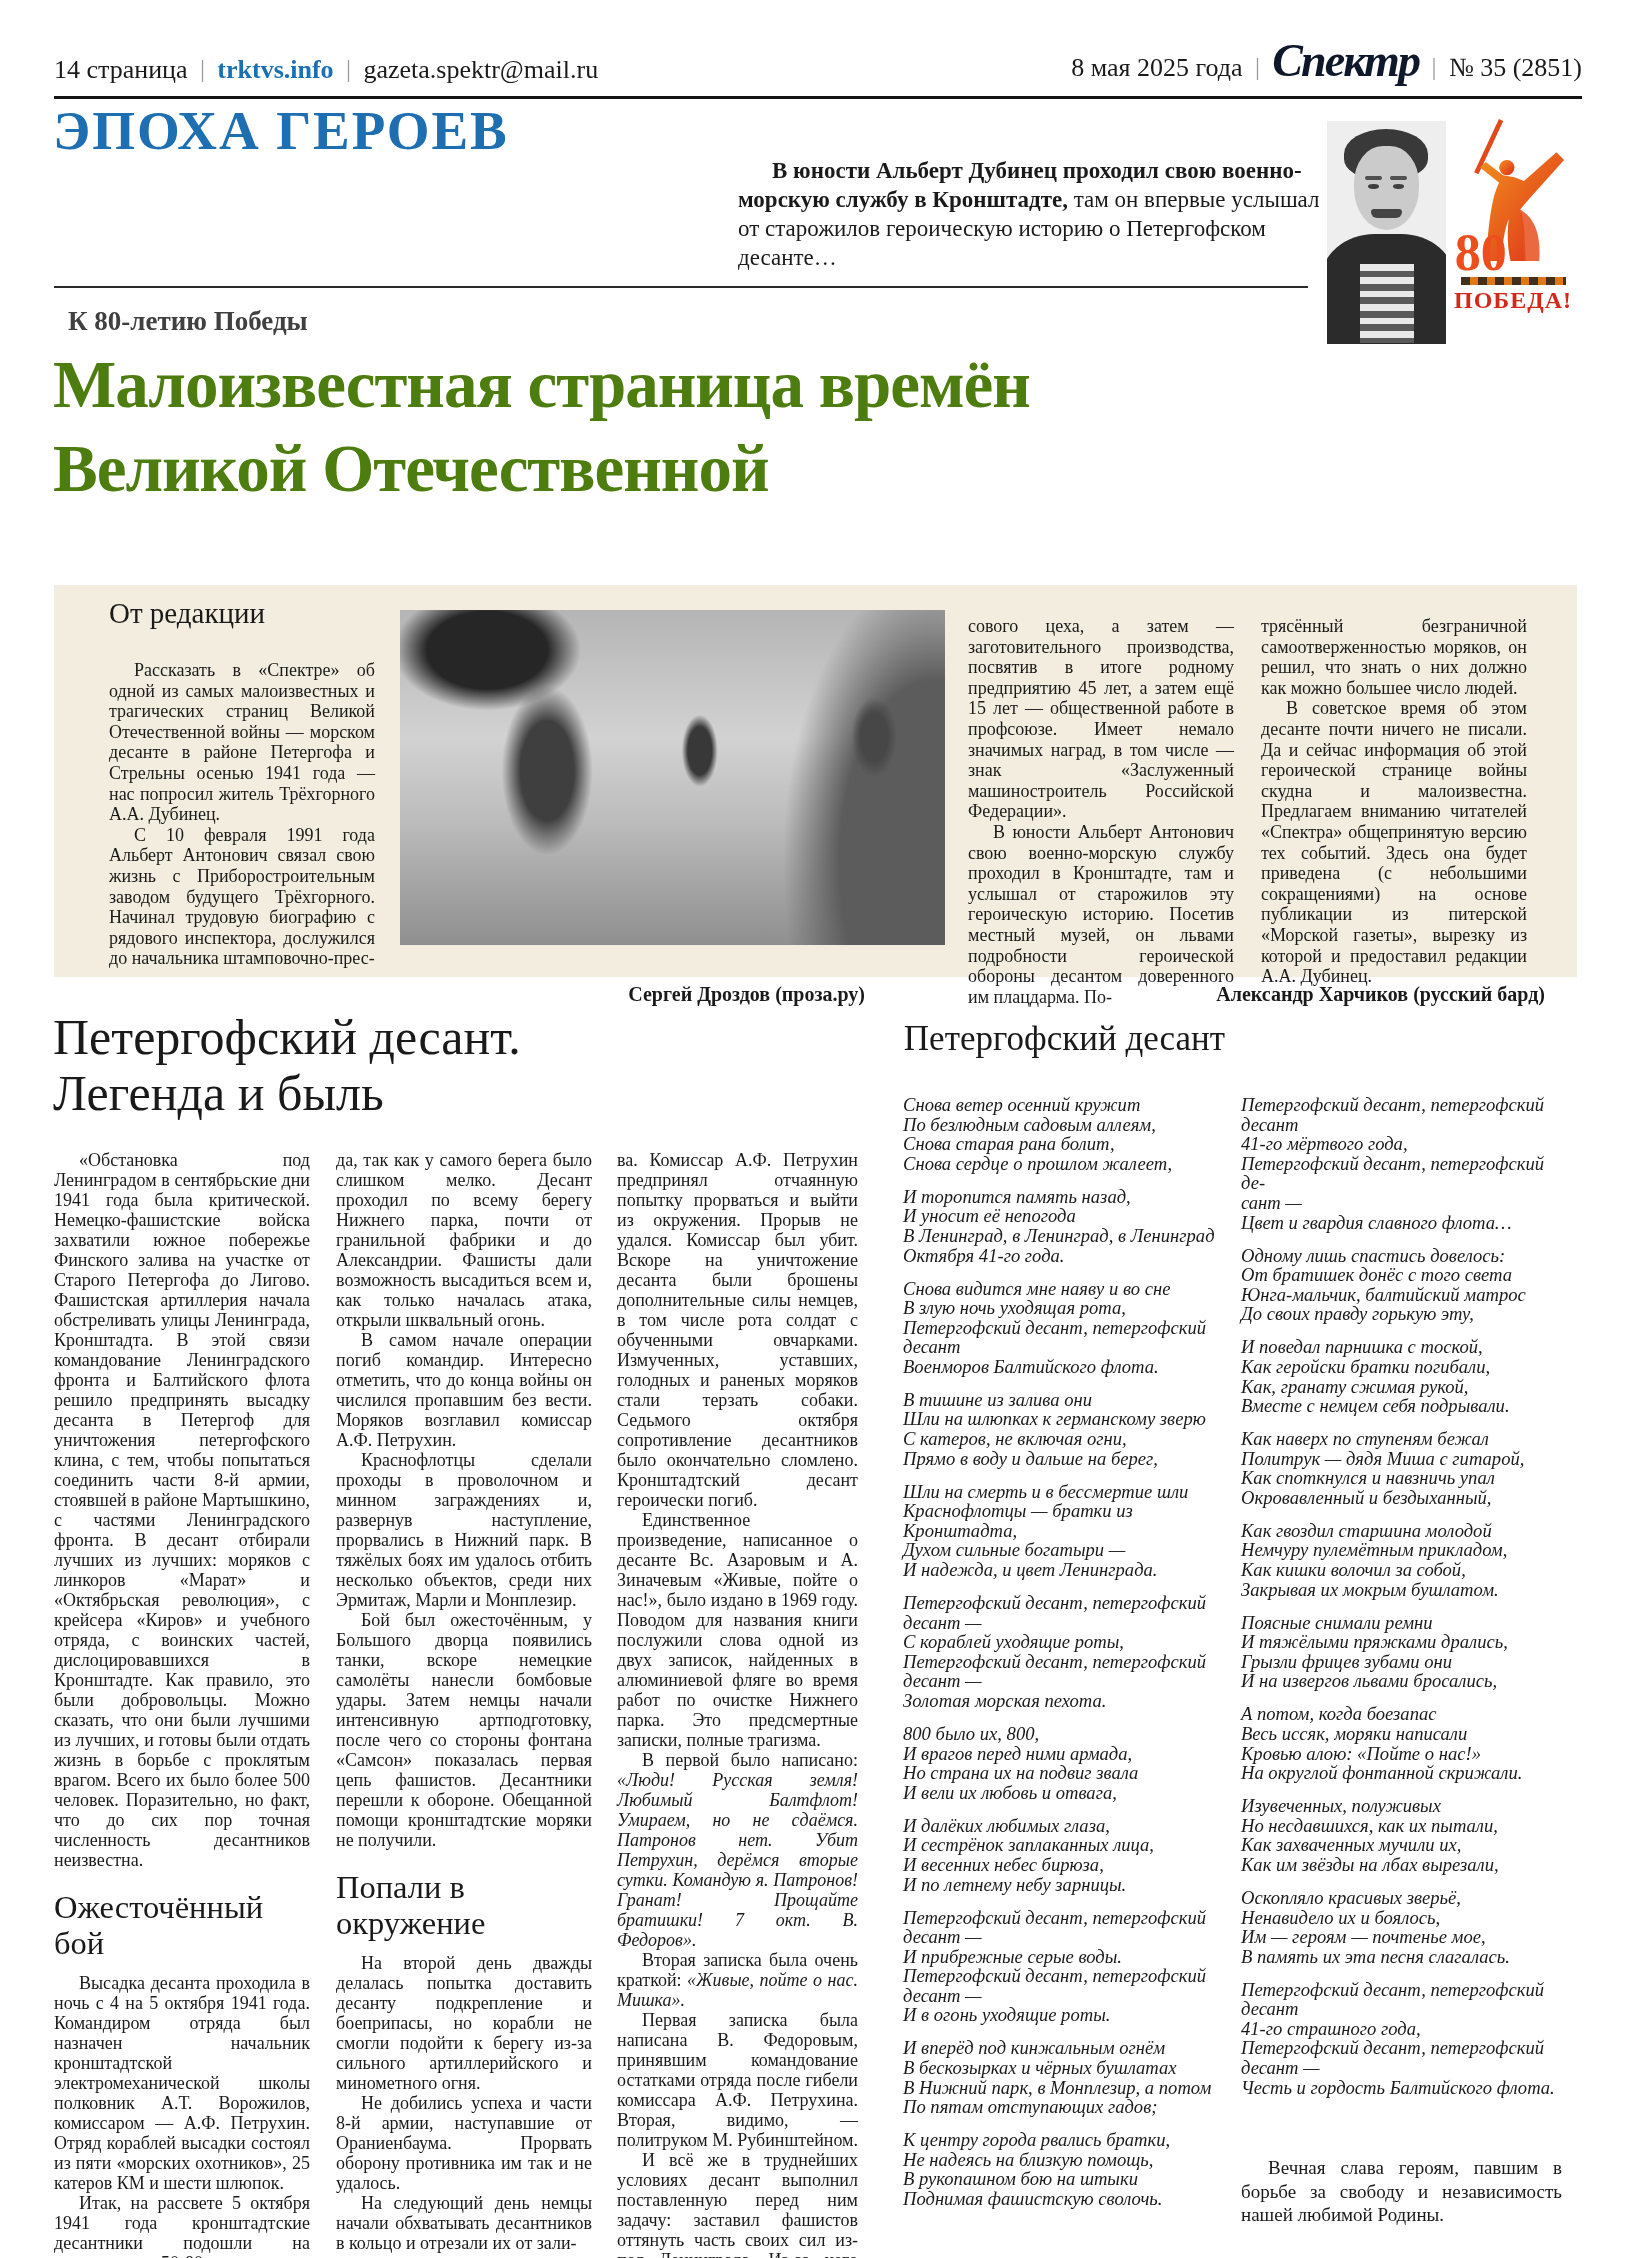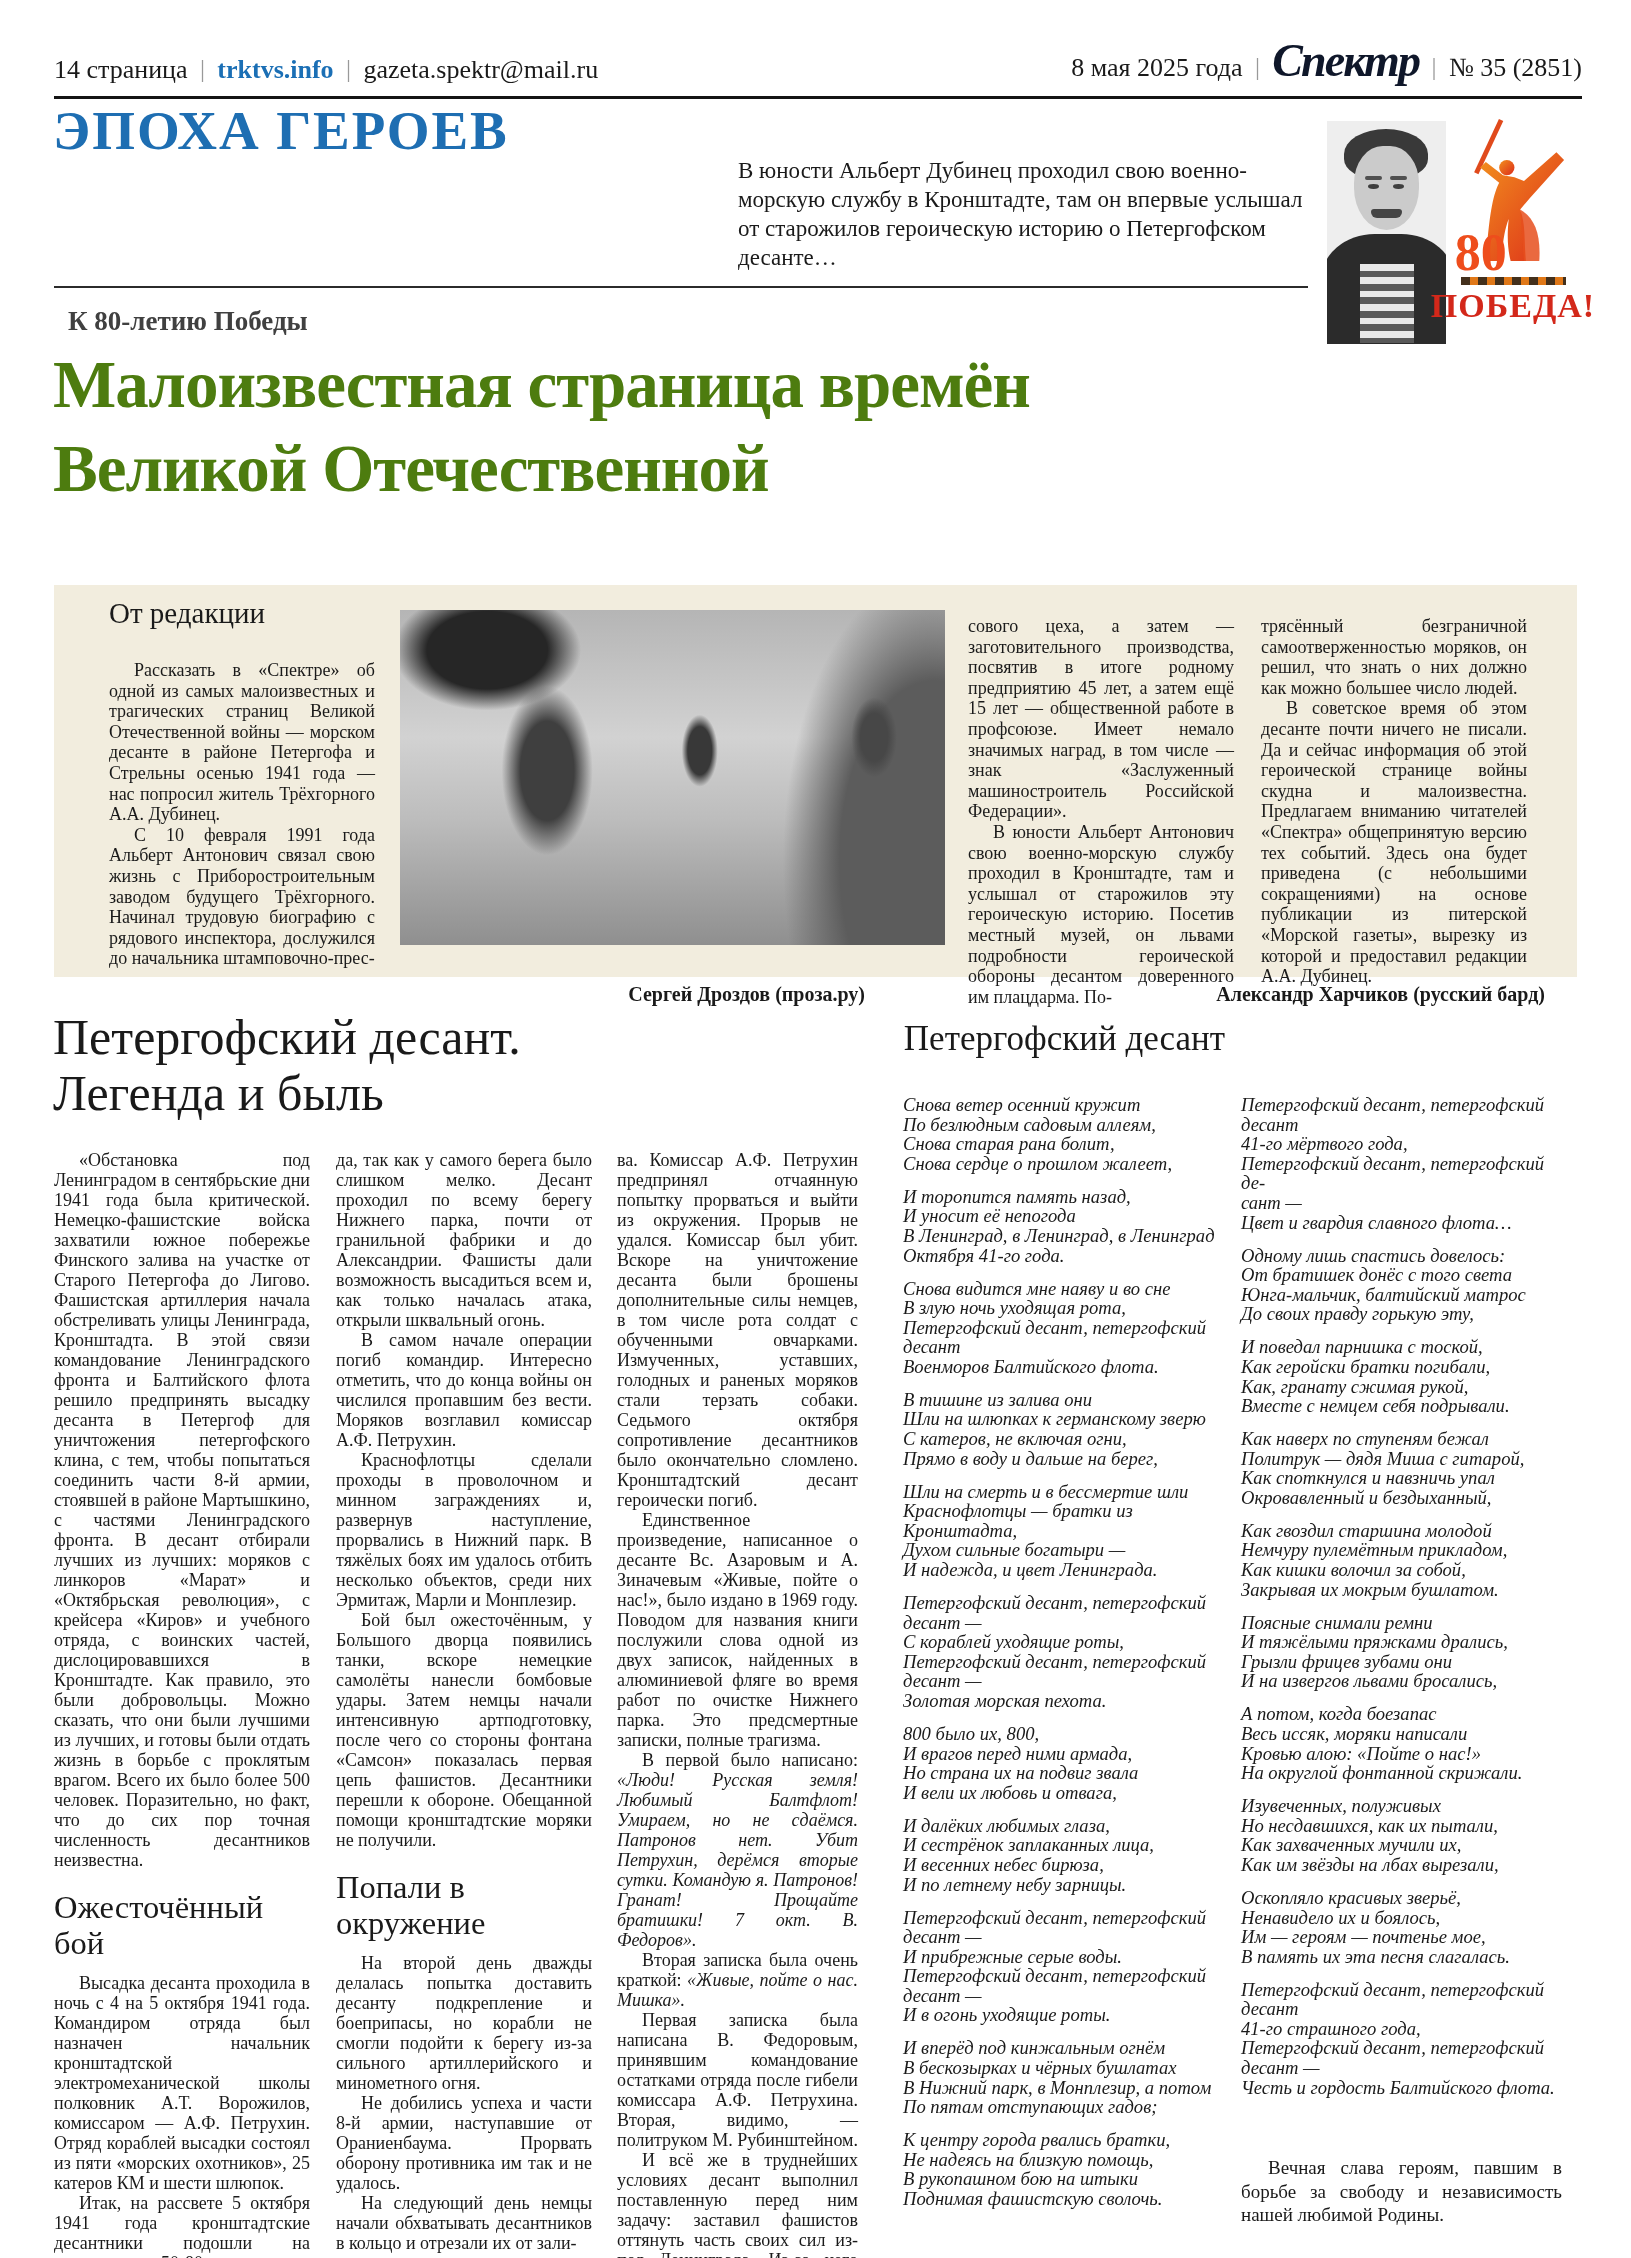--- a/index.html
+++ b/index.html
@@ -15,39 +15,39 @@
   .hdr-sep{color:#999;font-size:25px;transform:translateY(-1px);}
   .site{font-weight:bold;color:#1b6fb5;font-family:Liberation Serif, serif;}
   .logo{font-size:46px;font-weight:bold;font-style:italic;color:#0f172a;letter-spacing:-1.9px;line-height:1;}
   .rule-top{left:54px;top:96px;width:1528px;height:2.9px;background:#141414;}
 
   
   .rubric{left:53px;top:99px;font-size:55px;font-weight:bold;color:#1e6eb2;letter-spacing:1.9px;}
 
   
   .intro{left:738px;top:156px;width:585px;font-size:23px;line-height:29px;}
-  .intro .b{font-weight:normal;}
+  .intro .b{font-weight:bold;margin-left:34px;}
 
   
   .sailor{left:1327px;top:121px;width:119px;height:223px;background:#ececea;overflow:hidden;filter:grayscale(1) contrast(1.02);}
   .sailor .hair{position:absolute;left:17px;top:7.6px;width:84px;height:50px;border-radius:50% 50% 40% 40%;background:#3c3a38;}
   .sailor .face{position:absolute;left:27px;top:25px;width:65px;height:84px;border-radius:46% 46% 52% 52%;background:#cfc9c1;}
   .sailor .brow{position:absolute;left:38px;top:55px;width:17px;height:3.8px;background:#55504a;border-radius:1.9px;}
   .sailor .brow2{position:absolute;left:63px;top:55px;width:17px;height:3.8px;background:#55504a;border-radius:1.9px;}
   .sailor .eye{position:absolute;left:41px;top:63px;width:10.5px;height:4.8px;background:#443f3a;border-radius:50%;}
   .sailor .eye2{position:absolute;left:66px;top:63px;width:10.5px;height:4.8px;background:#443f3a;border-radius:50%;}
   .sailor .mo{position:absolute;left:44px;top:88px;width:31px;height:8.6px;background:#4a443e;border-radius:3.8px 3.8px 7.6px 7.6px;}
   .sailor .shou{position:absolute;left:-5.7px;top:113px;width:134px;height:115px;border-radius:40% 40% 0 0;background:#2e2c2b;}
   .sailor .stripe{position:absolute;left:32.5px;top:143px;width:54px;height:79px;background:repeating-linear-gradient(180deg,#e8e6e2 0 6.7px,#5a5a58 6.7px 13.4px);}
 
   
   .badge{left:1449px;top:118px;width:128px;height:229px;display:flex;flex-direction:column;align-items:center;}
   .badge .num{font-size:52px;line-height:44px;font-weight:bold;color:#ee4d1c;margin-top:-32.5px;align-self:flex-start;margin-left:5.7px;}
   .badge .ribbon{width:105px;height:7.6px;margin:2.9px 0 1.9px;background:repeating-linear-gradient(90deg,#43301c 0 8.6px,#e07818 8.6px 17px);}
-  .badge .lbl{font-size:34px;font-weight:bold;color:#d3281a;letter-spacing:1px;}
+  .badge .lbl{font-size:24px;font-weight:bold;color:#d3281a;letter-spacing:1px;}
 
   .rule-mid{left:54px;top:286px;width:1254px;height:1.9px;background:#2b2b2b;}
   .series{left:68px;top:306px;font-size:27px;font-weight:bold;color:#404040;}
   .headline{left:53px;top:342px;width:1147px;font-size:67px;line-height:84px;font-weight:bold;color:#4d7c0f;letter-spacing:-1px;}
 
   
   .edbox{left:54px;top:585px;width:1523px;height:392px;background:#f2edde;}
   .ed-title{position:absolute;left:55px;top:11.5px;font-size:29px;}
   .ed-col{position:absolute;top:67px;width:266px;}
   .ed-col p, .art-col p{margin:0;text-align:justify;text-indent:25px;}

